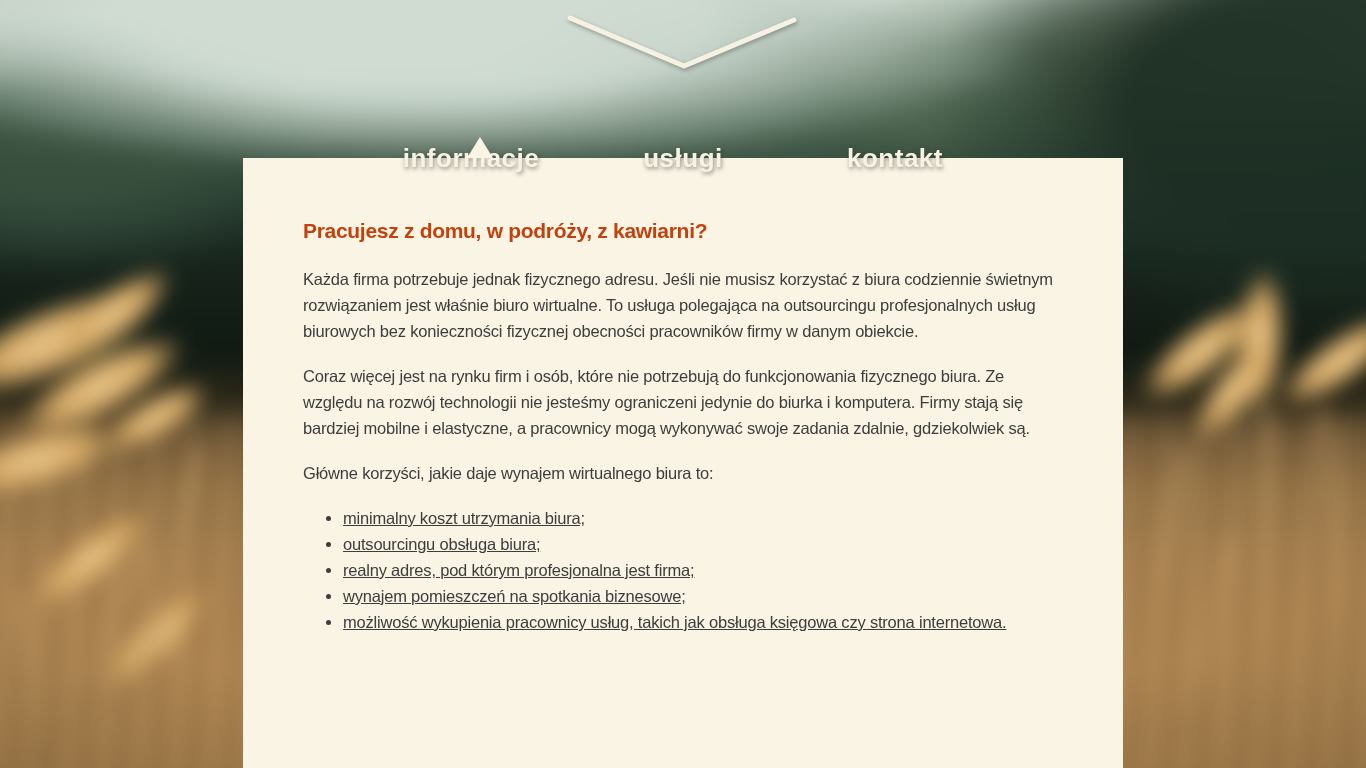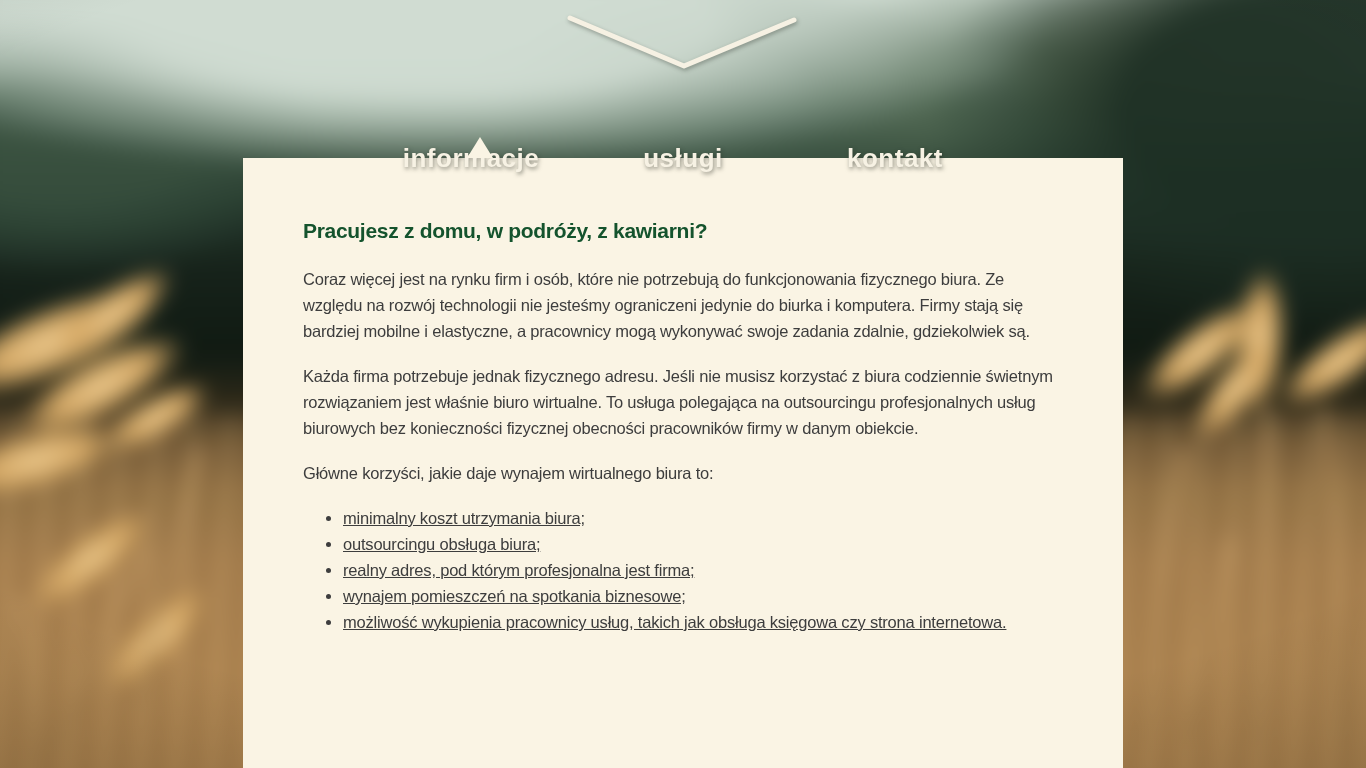--- a/index.html
+++ b/index.html
@@ -116,21 +116,21 @@
     padding: 60px 60px 60px 60px;
     background: #faf4e4;
     z-index: 2;
     color: #3d3d3d;
   }
   .panel h1 {
     margin: 0 0 22px 0;
     font-size: 21px;
     line-height: 26px;
     letter-spacing: -0.3px;
-    color: #14532d;
+    color: #c2410c;
   }
   .panel p, .panel li {
     font-size: 16.5px;
     line-height: 26px;
     letter-spacing: -0.2px;
   }
   .panel p { margin: 0 0 19px 0; }
   .panel ul { margin: 0 0 19px 0; padding-left: 40px; text-decoration: underline; }
 </style>
 </head>
@@ -174,22 +174,22 @@
   <nav class="nav">
     <div class="nav-item">informacje</div>
     <div class="nav-item">usługi</div>
     <div class="nav-item">kontakt</div>
   </nav>
   <div class="active-pointer"></div>
 
   <section class="panel">
     <h1>Pracujesz z domu, w podróży, z kawiarni?</h1>
 
+    <p>Każda firma potrzebuje jednak fizycznego adresu. Jeśli nie musisz korzystać z biura codziennie świetnym rozwiązaniem jest właśnie biuro wirtualne. To usługa polegająca na outsourcingu profesjonalnych usług biurowych bez konieczności fizycznej obecności pracowników firmy w danym obiekcie.</p>
     <p>Coraz więcej jest na rynku firm i osób, które nie potrzebują do funkcjonowania fizycznego biura. Ze względu na rozwój technologii nie jesteśmy ograniczeni jedynie do biurka i komputera. Firmy stają się bardziej mobilne i elastyczne, a pracownicy mogą wykonywać swoje zadania zdalnie, gdziekolwiek są.</p>
-    <p>Każda firma potrzebuje jednak fizycznego adresu. Jeśli nie musisz korzystać z biura codziennie świetnym rozwiązaniem jest właśnie biuro wirtualne. To usługa polegająca na outsourcingu profesjonalnych usług biurowych bez konieczności fizycznej obecności pracowników firmy w danym obiekcie.</p>
     <p>Główne korzyści, jakie daje wynajem wirtualnego biura to:</p>
 
     <ul>
       <li>minimalny koszt utrzymania biura;</li>
       <li>outsourcingu obsługa biura;</li>
       <li>realny adres, pod którym profesjonalna jest firma;</li>
       <li>wynajem pomieszczeń na spotkania biznesowe;</li>
       <li>możliwość wykupienia pracownicy usług, takich jak obsługa księgowa czy strona internetowa.</li>
     </ul>
 

